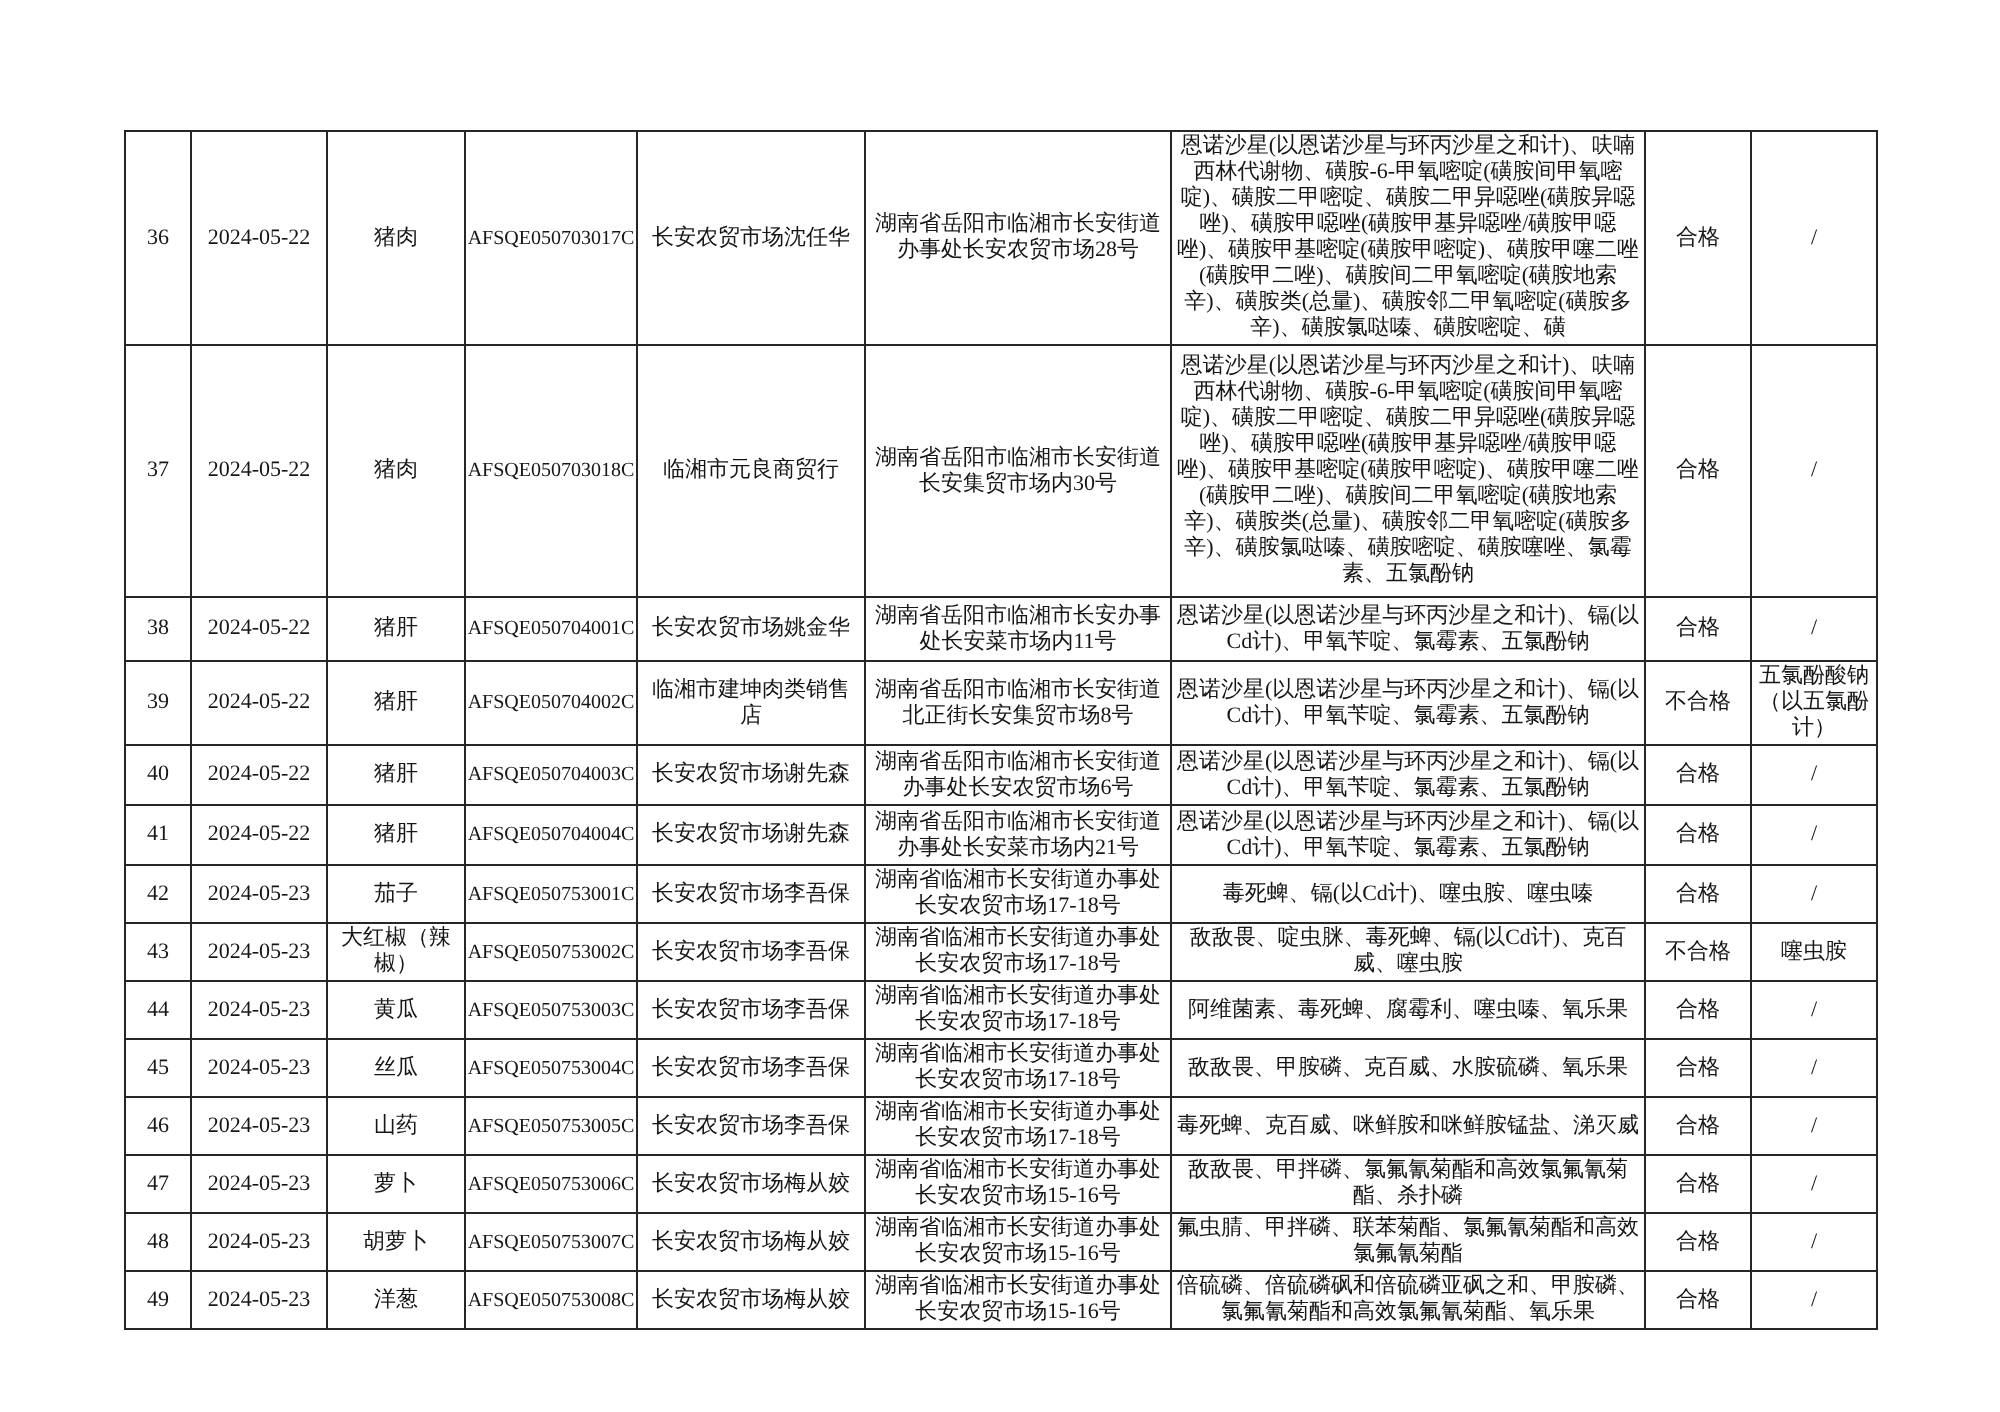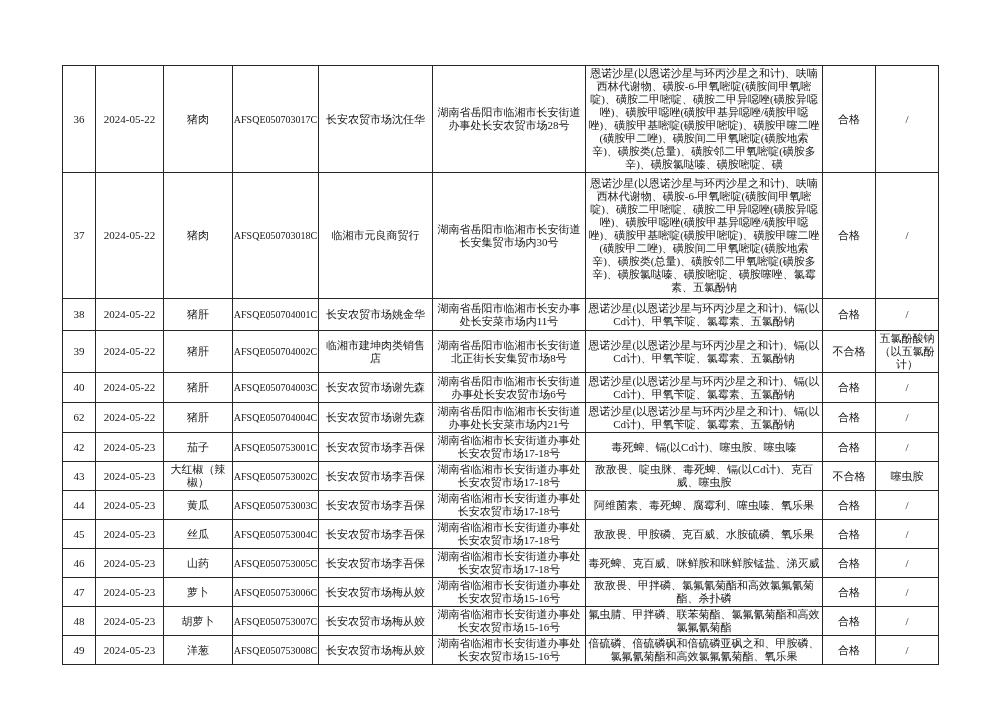--- a/index.html
+++ b/index.html
@@ -115,21 +115,21 @@
         <td class="c-date">2024-05-22</td>
         <td class="c-item">猪肝</td>
         <td class="c-code">AFSQE050704003C</td>
         <td class="c-seller">长安农贸市场谢先森</td>
         <td class="c-addr">湖南省岳阳市临湘市长安街道办事处长安农贸市场6号</td>
         <td class="c-tests">恩诺沙星(以恩诺沙星与环丙沙星之和计)、镉(以Cd计)、甲氧苄啶、氯霉素、五氯酚钠</td>
         <td class="c-result">合格</td>
         <td class="c-fail">/</td>
       </tr>
       <tr class="r5">
-        <td class="c-no">62</td>
+        <td class="c-no">41</td>
         <td class="c-date">2024-05-22</td>
         <td class="c-item">猪肝</td>
         <td class="c-code">AFSQE050704004C</td>
         <td class="c-seller">长安农贸市场谢先森</td>
         <td class="c-addr">湖南省岳阳市临湘市长安街道办事处长安菜市场内21号</td>
         <td class="c-tests">恩诺沙星(以恩诺沙星与环丙沙星之和计)、镉(以Cd计)、甲氧苄啶、氯霉素、五氯酚钠</td>
         <td class="c-result">合格</td>
         <td class="c-fail">/</td>
       </tr>
       <tr class="r6">

